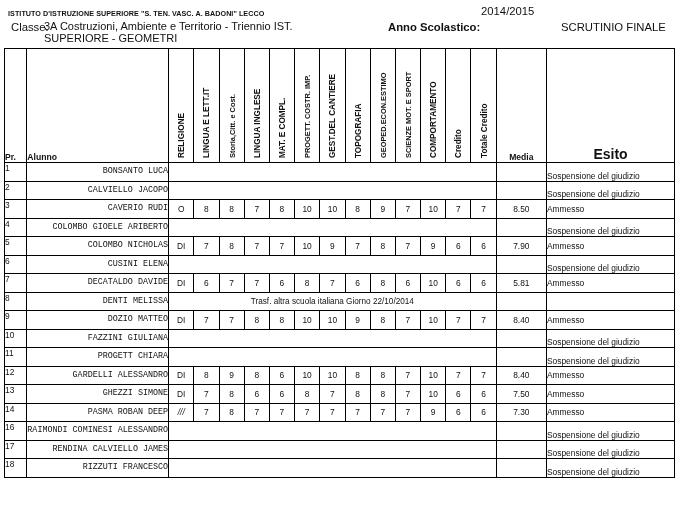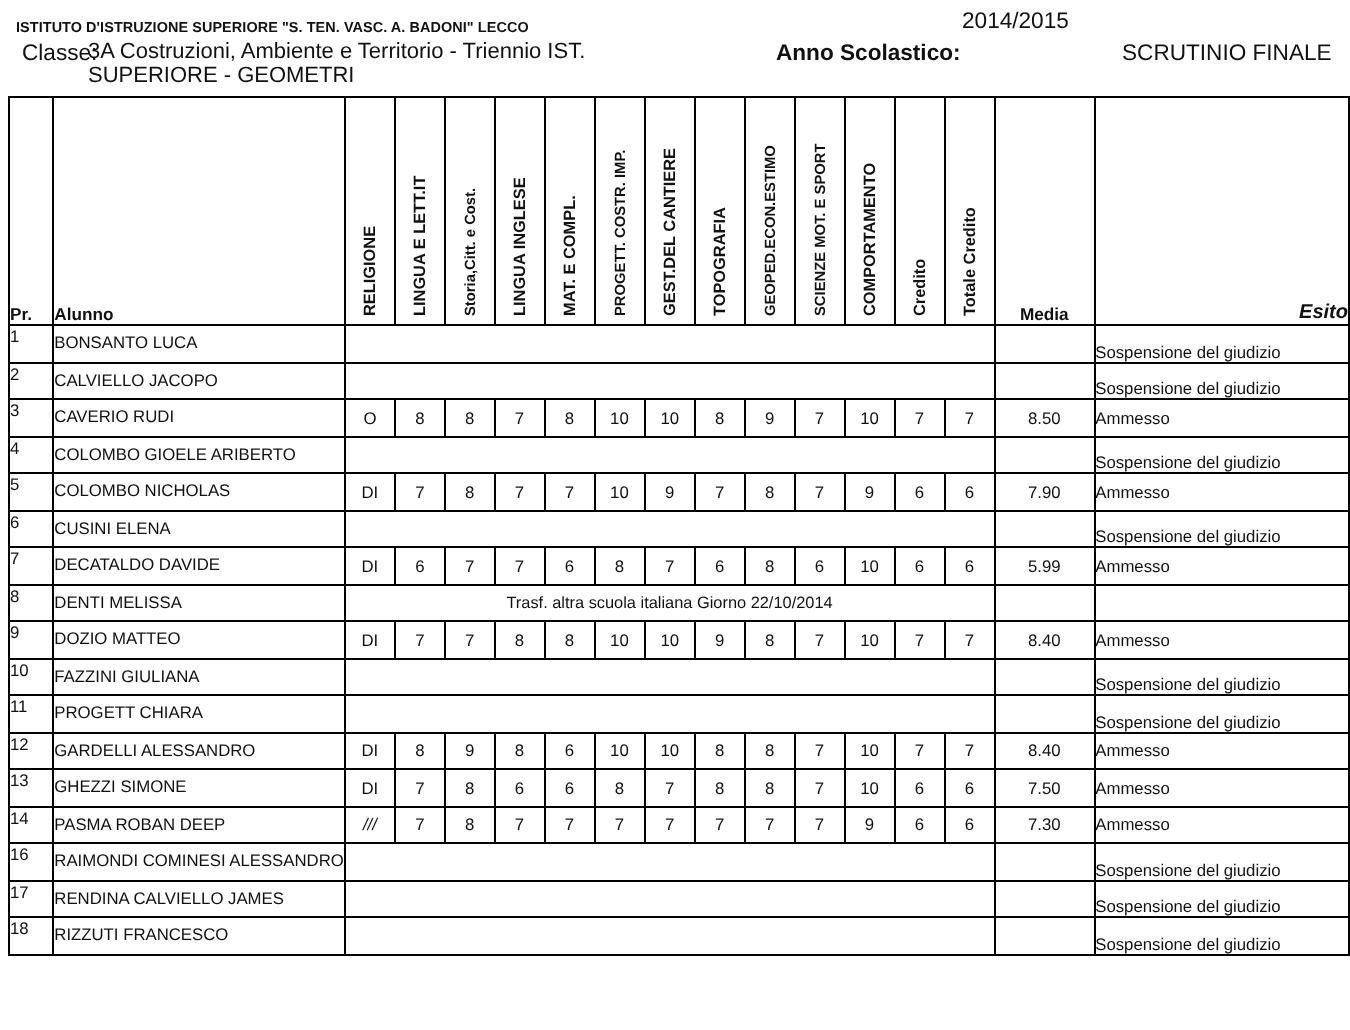--- a/index.html
+++ b/index.html
@@ -10,26 +10,26 @@
   .anno-lbl { position:absolute; left:388px; top:21px; font-size:11.3px; font-weight:bold; }
   .anno-val { position:absolute; left:481px; top:5px; font-size:11.3px; }
   .scrutinio { position:absolute; left:561px; top:21px; font-size:11.3px; }
 
   table.grid { position:absolute; left:4px; top:48px; border-collapse:collapse; table-layout:fixed; font-size:8.4px; }
   table.grid td, table.grid th { border:1px solid #000; padding:0; overflow:hidden; white-space:nowrap; }
   table.grid th { font-weight:bold; vertical-align:bottom; height:113px; }
   th.pr-h, th.al-h { text-align:left; padding:0 0 2px 2px; font-size:8.6px; }
   th.al-h { padding-left:3px; }
   th.media-h { text-align:center; padding-bottom:2px; font-size:8.6px; }
-  th.esito-h { text-align:right; padding:0 0 2px 3px; font-size:10px;font-style:italic; }
+  th.esito-h { text-align:center; padding:0 0 2px 3px; font-size:14px; }
   th.rot { position:relative; }
   th.rot span { position:absolute; left:50%; bottom:4px; transform-origin:left bottom; transform:rotate(-90deg) translateY(50%); display:block; font-size:8.2px; white-space:nowrap; }
   th.rot span.small { font-size:7.4px; }
   td.pr { text-align:left; vertical-align:top; padding:1px 0 0 2px; font-size:8.4px; }
-  td.al { text-align:left; padding-left:3px; line-height:8.6px; white-space:normal; font-size:8.4px; }
+  td.al { text-align:right; padding-left:3px; line-height:8.6px; white-space:normal; font-size:8.4px;font-family:Liberation Mono, monospace; }
   td.v { text-align:center; font-size:8.4px; }
   td.v.it { font-style:italic; }
   td.note { text-align:center; font-size:8.2px; border-left:1px solid #000; }
   td.blank { }
   td.media { text-align:center; font-size:8.4px;margin-left:28px; }
   td.esito { text-align:left; padding-left:2px; font-size:8.4px; vertical-align:bottom; padding-bottom:1px; }
   td.esito.amm { vertical-align:middle; padding-bottom:0; }
   tr.r { height:18.5px; }
   
 </style>
@@ -186,21 +186,21 @@
         <td class="v">7</td>
         <td class="v">6</td>
         <td class="v">8</td>
         <td class="v">7</td>
         <td class="v">6</td>
         <td class="v">8</td>
         <td class="v">6</td>
         <td class="v">10</td>
         <td class="v">6</td>
         <td class="v">6</td>
-        <td class="media">5.99</td>
+        <td class="media">5.81</td>
         <td class="esito amm">Ammesso</td>
       </tr>
       <tr class="r">
         <td class="pr">8</td>
         <td class="al">DENTI MELISSA</td>
         <td class="note" colspan="13">Trasf. altra scuola italiana Giorno 22/10/2014</td>
         <td class="media"></td>
         <td class="esito"></td>
       </tr>
       <tr class="r">

